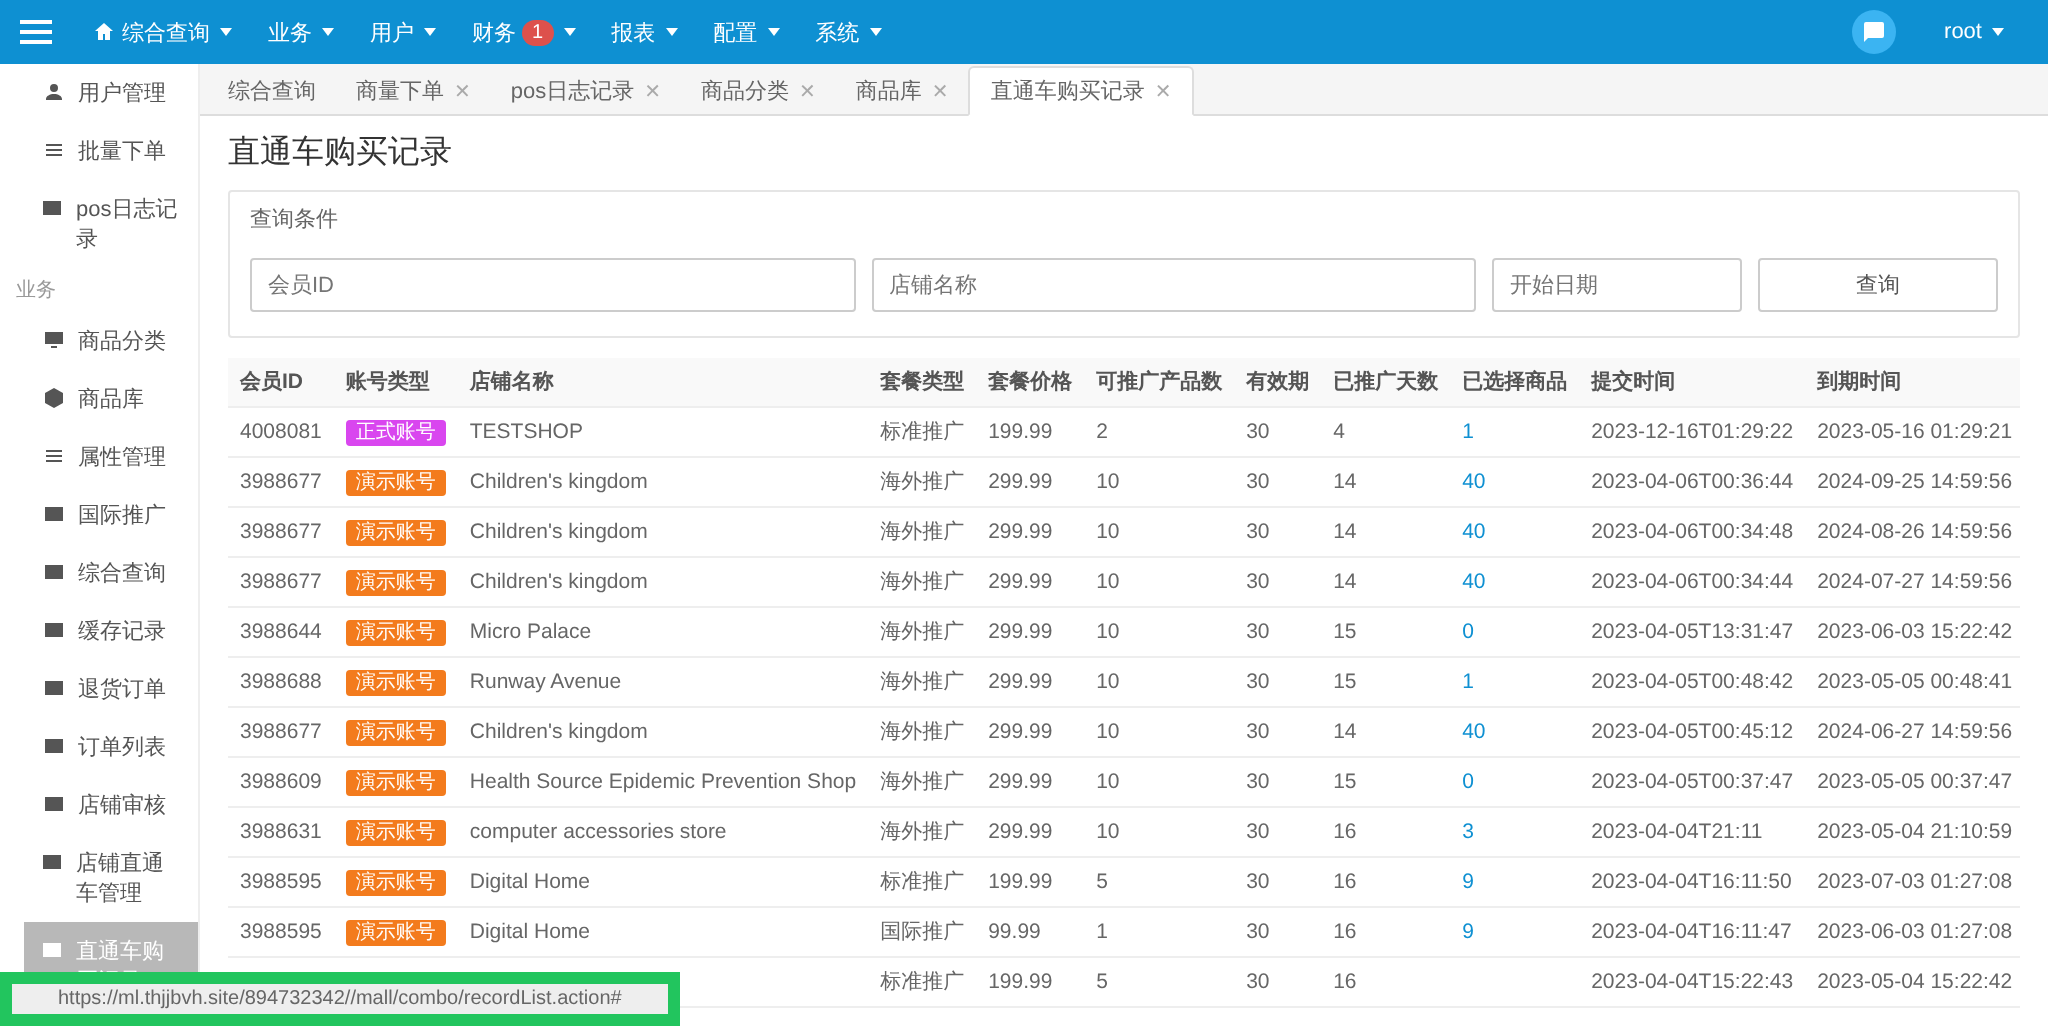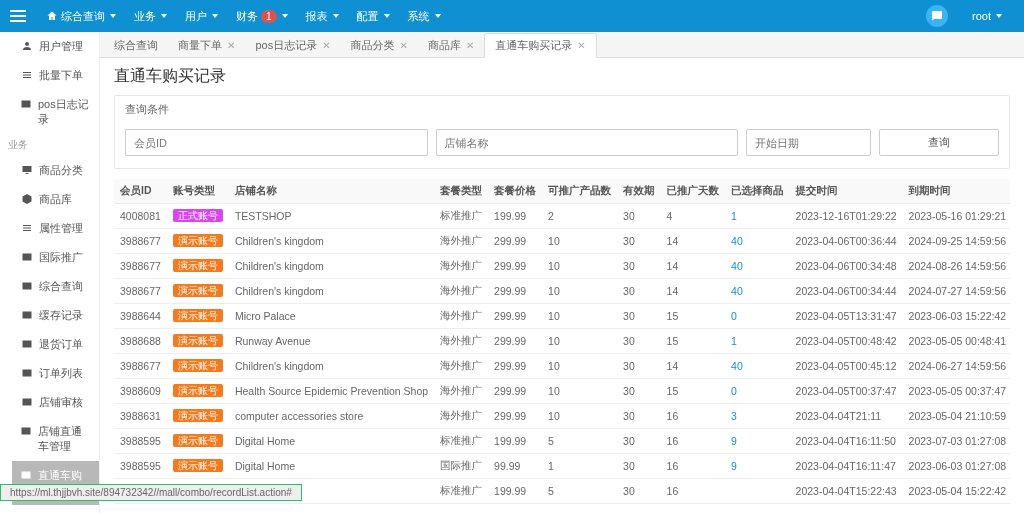--- a/index.html
+++ b/index.html
@@ -35,21 +35,21 @@
 .inp.narrow{ flex: 0 0 125px;}
 .btn-search { border: 1px solid #ccc; background: #fff; border-radius: 2px; padding: 5px 30px; font-size: 11px; cursor: pointer; color: #555; flex: 0 0 120px; text-align: center;}
 .table-wrap { flex:1; overflow:auto; }
 table { width: 100%; border-collapse: collapse; font-size: 10.5px; }
 th, td { padding: 5px 6px; text-align: left; border-bottom: 1px solid #eee; white-space: nowrap; }
 th { color: #555; font-weight: bold; background: #f9f9f9; font-size:10.5px;}
 td { color: #666; }
 .badge-formal { background: #d946ef; color: #fff; padding: 1px 5px; border-radius: 2px; font-size: 10px; }
 .badge-demo { background: #f37b1d; color: #fff; padding: 1px 5px; border-radius: 2px; font-size: 10px; }
 .link { color: #0e90d2; cursor: pointer; }
-.statusbar { position: fixed; bottom: 12px; left: 0; font-size: 10px; color: #666; background: #eee; padding: 2px 9px; border: 1px solid #22c55e;}
+.statusbar { position: fixed; bottom: 0; left: 0; font-size: 10px; color: #666; background: #eee; padding: 2px 23px; border: 6px solid #22c55e;}
 ::-webkit-scrollbar{width:6px;height:6px}::-webkit-scrollbar-thumb{background:#ccc;border-radius:3px}
 </style>
 </head>
 <body>
 
 <div class="topbar">
   <div class="hamburger">
       <span></span>
       <span></span>
       <span></span>

